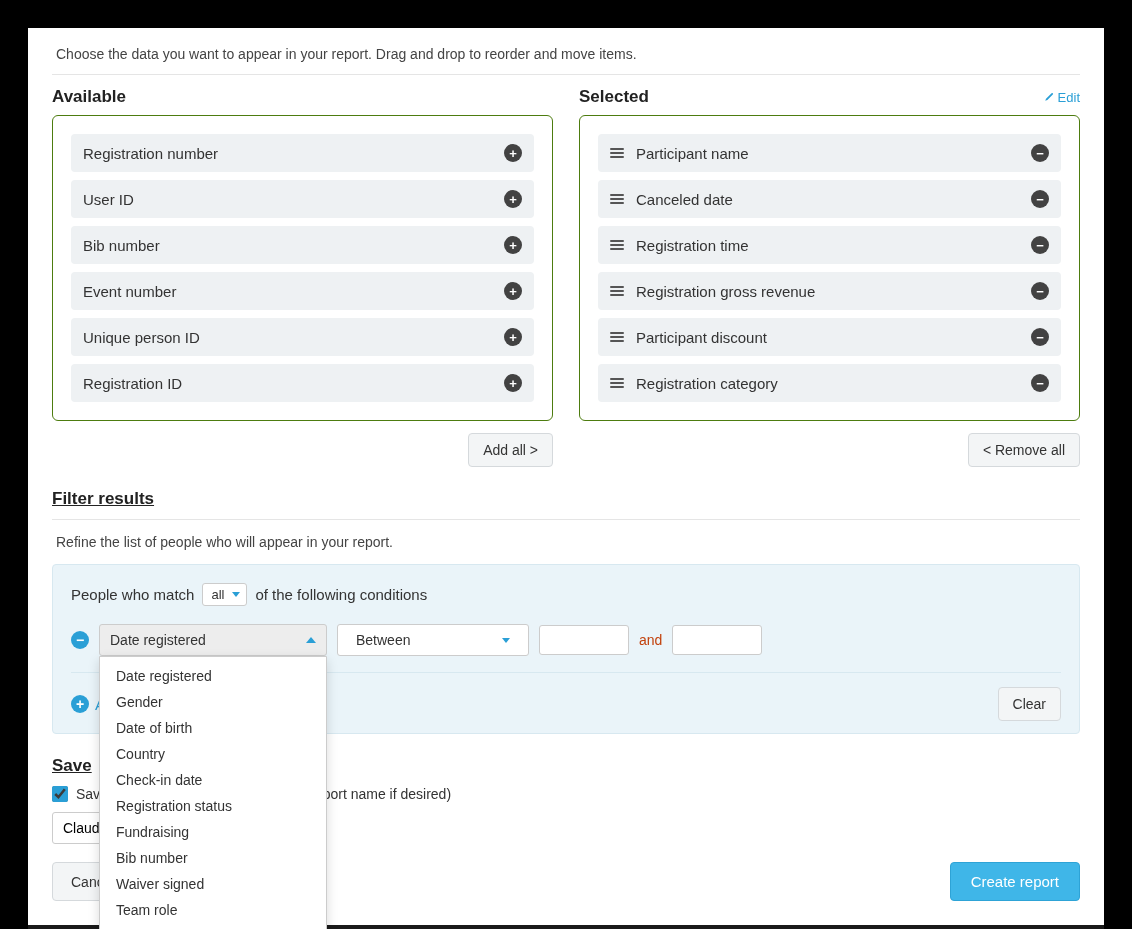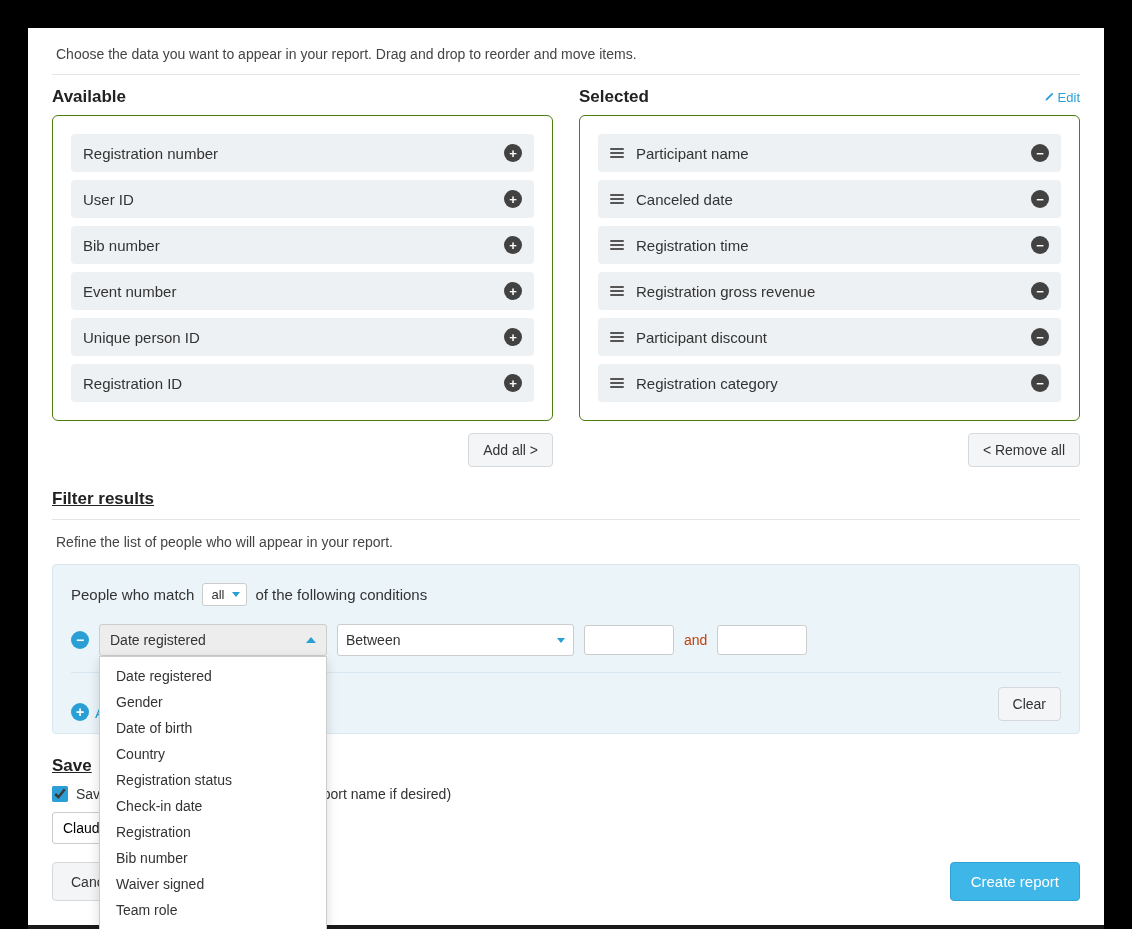--- a/index.html
+++ b/index.html
@@ -218,22 +218,22 @@
   .chev-up {
     width: 0; height: 0;
     border-left: 5px solid transparent;
     border-right: 5px solid transparent;
     border-bottom: 6px solid #2a9fd6;
   }
   .dd-wide {
     background: #fff;
     border: 1px solid #ccc;
     border-radius: 3px;
-    padding: 7px 8px;
-    width: 237px;
+    padding: 7px 18px;
+    width: 192px;
     font-size: 14px;
     color: #333;
     display: flex;
     align-items: center;
     justify-content: space-between;
   }
   .dd-wide .chev-down {
     position: static;
   }
   .text-input {
@@ -241,21 +241,21 @@
     border: 1px solid #ccc;
     border-radius: 3px;
     padding: 7px 8px;
     width: 90px;
     height: 30px;
   }
   .and-label { font-size: 14px; color: #c2410c; }
   .filter-bottom {
     display: flex;
     justify-content: space-between;
-    align-items: flex-end;
+    align-items: center;
     border-top: 1px solid #d7e8f0;
     padding-top: 14px;
     margin-top: 12px;
   }
   .add-condition-link {
     color: #2a9fd6;
     font-size: 15px;
     display: flex;
     align-items: center;
     gap: 6px;
@@ -482,23 +482,23 @@
 
       <input class="text-input" type="text" style="">
       <span class="and-label">and</span>
       <input class="text-input" type="text" style="">
 
       <div class="dropdown-menu">
         <div class="dd-item">Date registered</div>
         <div class="dd-item">Gender</div>
         <div class="dd-item">Date of birth</div>
         <div class="dd-item">Country</div>
+        <div class="dd-item">Check-in date</div>
         <div class="dd-item">Registration status</div>
-        <div class="dd-item">Check-in date</div>
-        <div class="dd-item">Registration</div>
+        <div class="dd-item">Fundraising</div>
         <div class="dd-item">Bib number</div>
         <div class="dd-item">Waiver signed</div>
         <div class="dd-item">Team role</div>
         <div class="dd-item">Question response</div>
 
       </div>
     </div>
 
     <div class="filter-bottom">
       <div class="add-condition-link">

